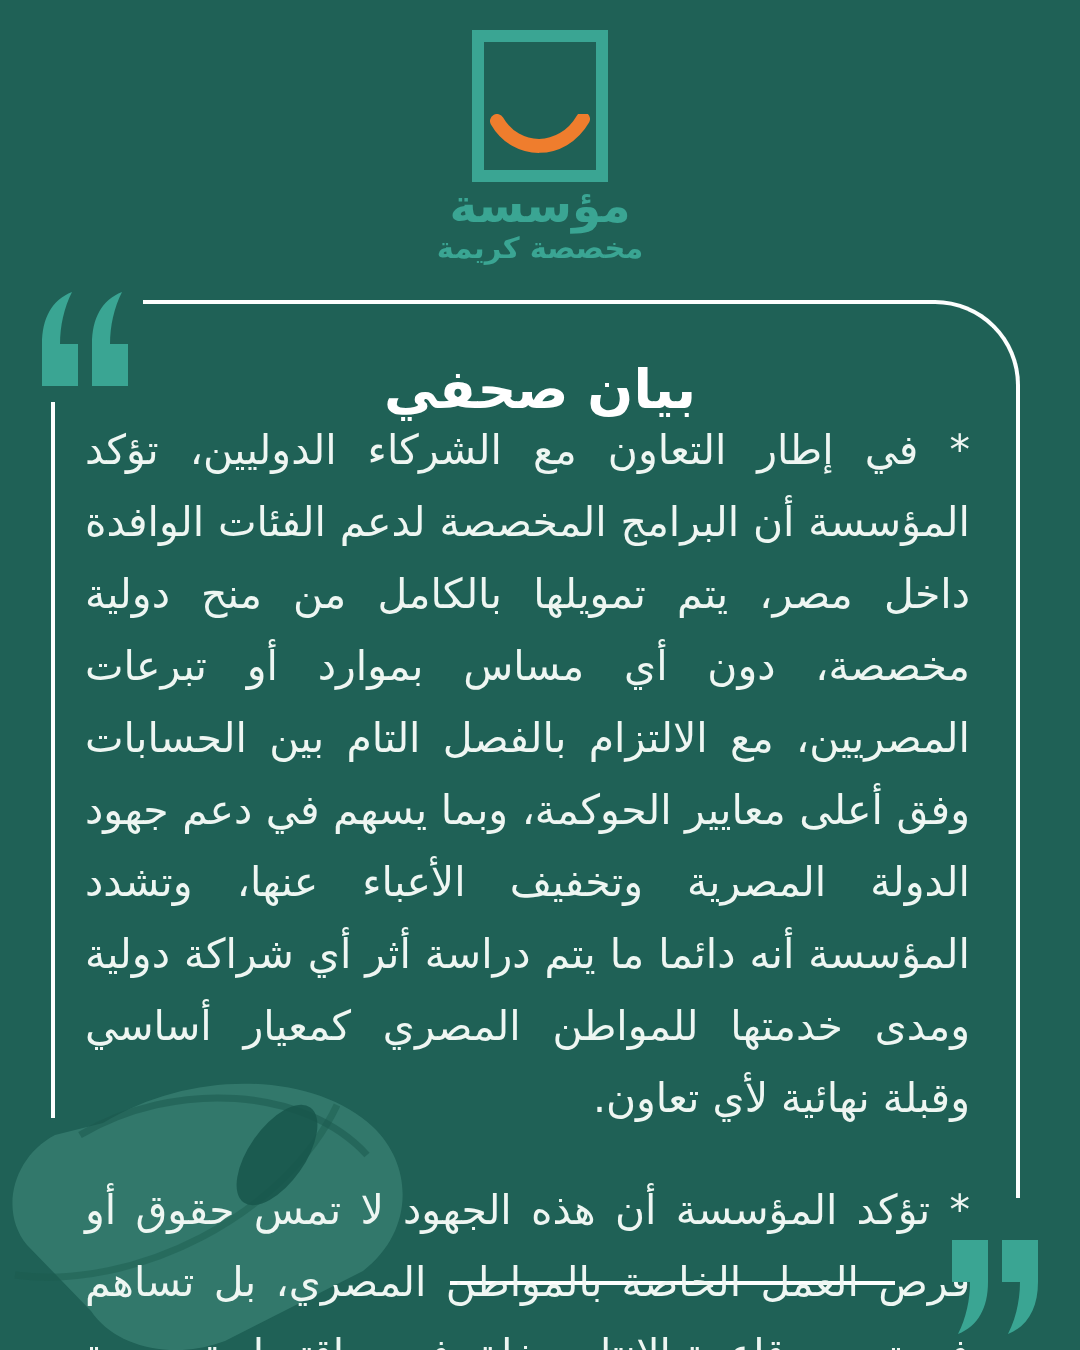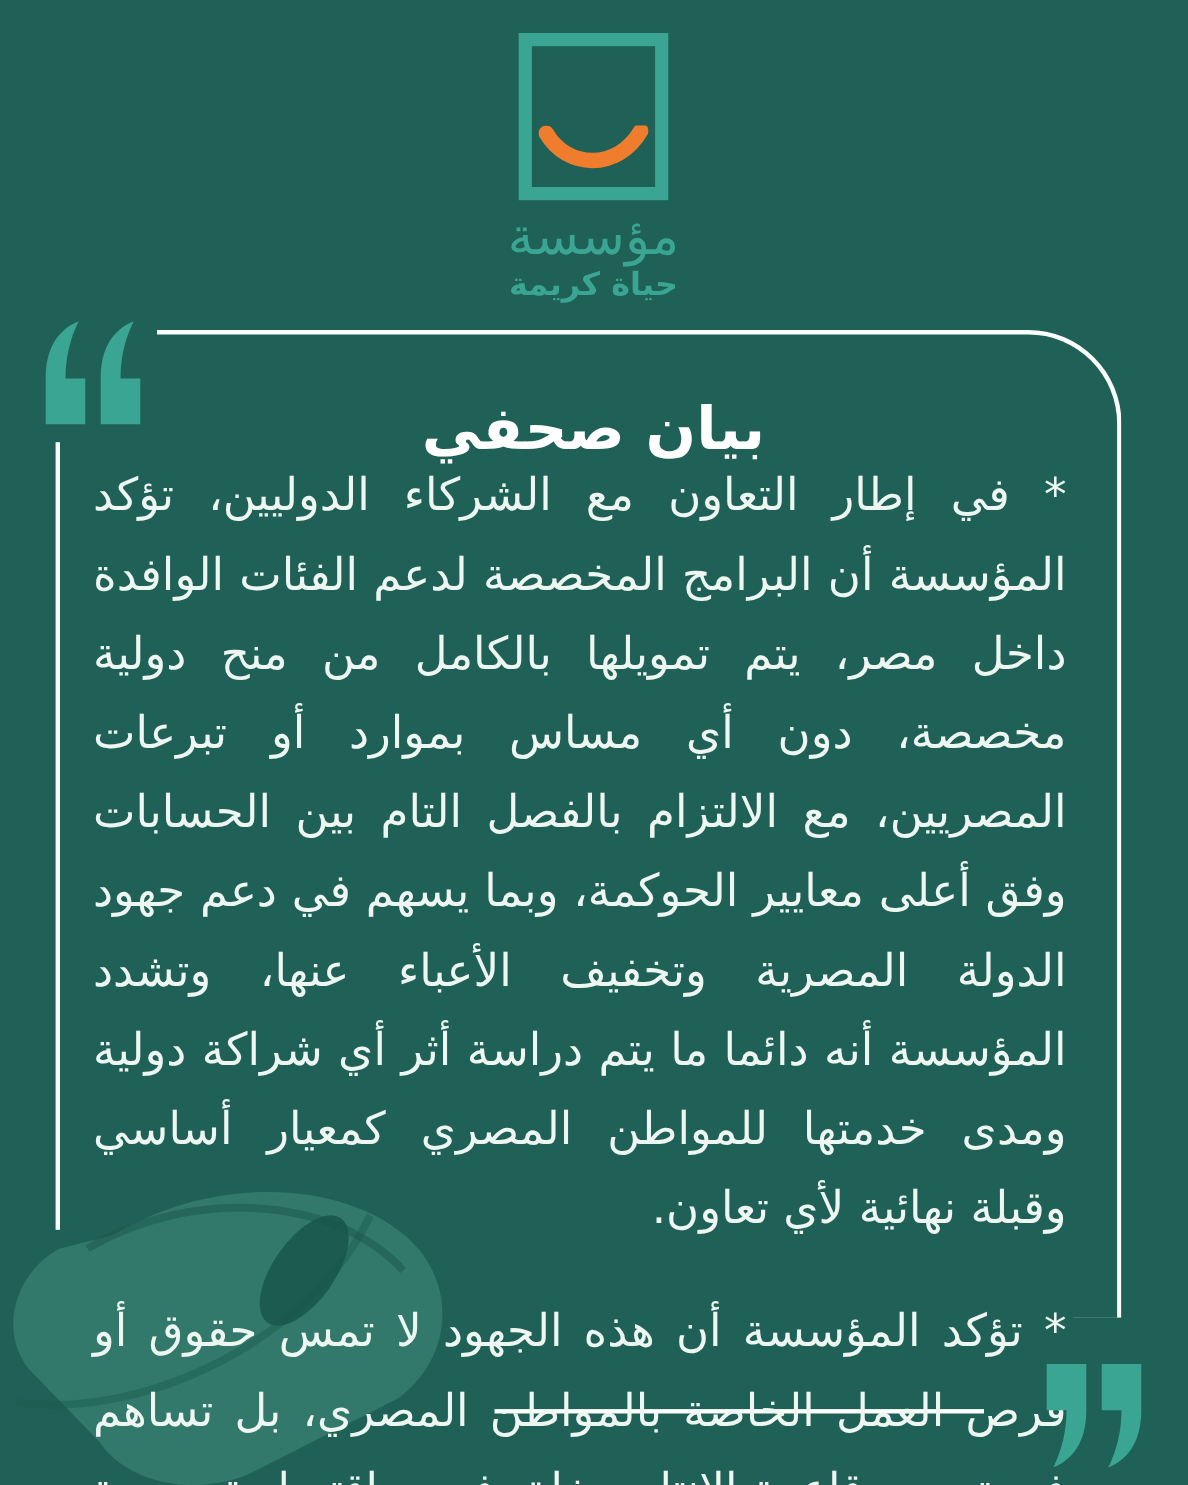--- a/index.html
+++ b/index.html
@@ -18,22 +18,22 @@
     z-index:3;
   }
   .logo-square{
     width:112px;height:112px;
     border:12px solid #3aa593;
     display:flex;align-items:flex-end;justify-content:center;
     padding-bottom:16px;box-sizing:content-box;
   }
   .logo-square svg{display:block;}
   .logo-name{
-    margin-top:10px;
-    color:#3aa593;font-weight:normal;font-size:47px;line-height:1.0;
+    margin-top:0;
+    color:#3aa593;font-weight:bold;font-size:47px;line-height:1.0;
     text-align:left;
   }
   .logo-sub{
     margin-top:4px;
     color:#3aa593;font-weight:bold;font-size:29px;line-height:1.1;
     text-align:center;
   }
   
   .frame-topright{
     position:absolute;left:143px;top:300px;
@@ -89,21 +89,21 @@
     <ellipse cx="292" cy="90" rx="28" ry="58" transform="rotate(35 292 90)" fill="#17564b" opacity="0.85"></ellipse>
   </svg>
 
   <div class="logo-block">
     <div class="logo-square">
       <svg width="100" height="40" viewBox="0 0 100 40">
         <path d="M7,7 C26,40 72,41 93,5" fill="none" stroke="#ef7d2d" stroke-width="14" stroke-linecap="round"></path>
       </svg>
     </div>
     <div class="logo-name">مؤسسة</div>
-    <div class="logo-sub">حياة كريمة</div>
+    <div class="logo-sub">مخصصة كريمة</div>
   </div>
 
   <div class="frame-topright"></div>
   <div class="frame-left"></div>
   <div class="frame-bottom"></div>
 
   <svg class="quote quote-open" width="100" height="94" viewBox="0 0 86 94">
     <g fill="#3aa593" transform="rotate(180 43 47)">
       <path d="M0,0 H36 V42 C36,68 26,86 6,94 C14,78 18,60 18,42 H0 Z"></path>
       <path d="M50,0 H86 V42 C86,68 76,86 56,94 C64,78 68,60 68,42 H50 Z"></path>

